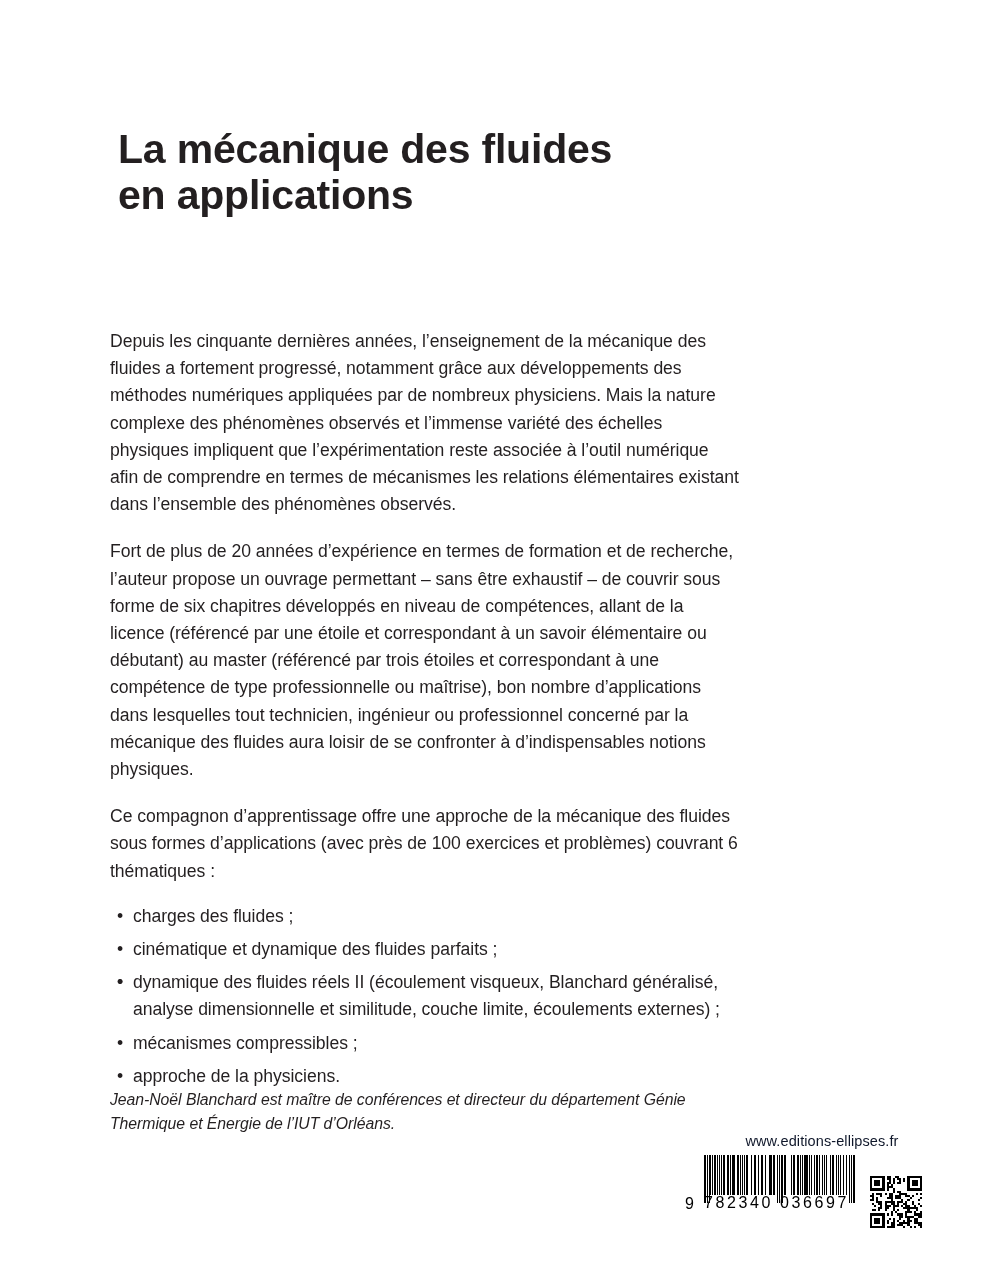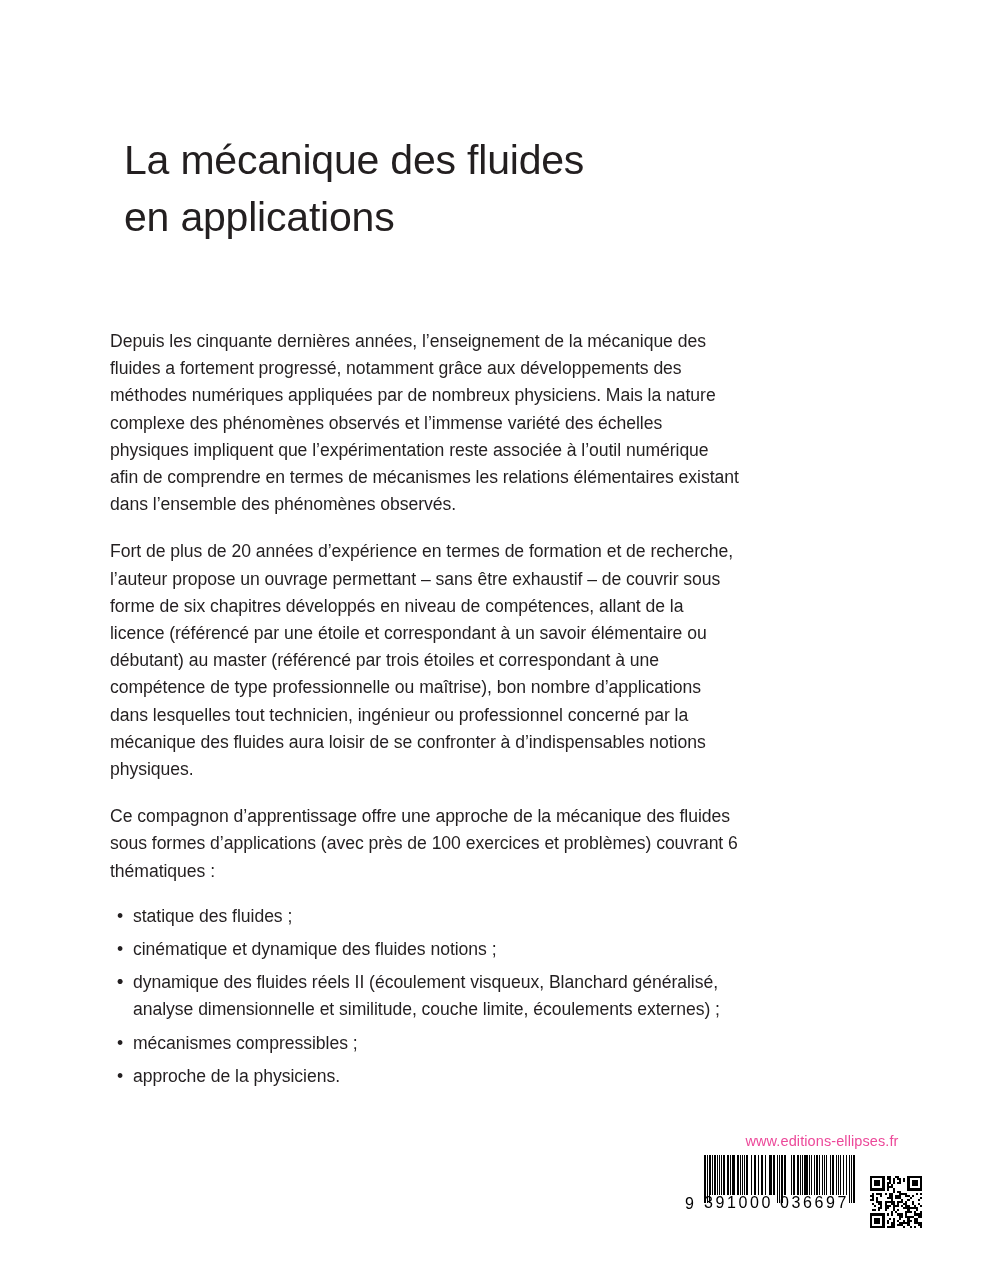--- a/index.html
+++ b/index.html
@@ -22,25 +22,25 @@
 
   
   .title-block {
     position: absolute;
     left: 110px;
     top: 118px;
     width: 700px;
   }
   .title-main {
     font-size: 41px;
-    line-height: 57px;
-    font-weight: 400;
+    line-height: 46px;
+    font-weight: 700;
     letter-spacing: -0.2px;
     color: #231f20;
-    margin: 14px;
+    margin: 8px;
     white-space: pre-line;
   }
   .title-sub {
     font-size: 32px;
     line-height: 40px;
     font-weight: 400;
     letter-spacing: -0.1px;
     color: #231f20;
     margin: 8px 0 0 0;
   }
@@ -103,21 +103,21 @@
   
   .footer {
     position: absolute;
     left: 682px;
     top: 1132px;
     width: 250px;
   }
   .footer-url {
     font-size: 14.5px;
     line-height: 18px;
-    color: #ec4899;
+    color: #0f172a;
     text-align: center;
     width: 228px;
     margin-left: 26px;
     letter-spacing: 0.1px;
   }
   .code-row {
     position: relative;
     margin-top: 5px;
     height: 62px;
   }
@@ -176,44 +176,45 @@
   </div>
 
   <div class="body-block">
     <p class="para">Depuis les cinquante dernières années, l’enseignement de la mécanique des fluides a fortement progressé, notamment grâce aux développements des méthodes numériques appliquées par de nombreux physiciens. Mais la nature complexe des phénomènes observés et l’immense variété des échelles physiques impliquent que l’expérimentation reste associée à l’outil numérique afin de comprendre en termes de mécanismes les relations élémentaires existant dans l’ensemble des phénomènes observés.</p>
     <p class="para">Fort de plus de 20 années d’expérience en termes de formation et de recherche, l’auteur propose un ouvrage permettant – sans être exhaustif – de couvrir sous forme de six chapitres développés en niveau de compétences, allant de la licence (référencé par une étoile et correspondant à un savoir élémentaire ou débutant) au master (référencé par trois étoiles et correspondant à une compétence de type professionnelle ou maîtrise), bon nombre d’applications dans lesquelles tout technicien, ingénieur ou professionnel concerné par la mécanique des fluides aura loisir de se confronter à d’indispensables notions physiques.</p>
     <p class="para tight">Ce compagnon d’apprentissage offre une approche de la mécanique des fluides sous formes d’applications (avec près de 100 exercices et problèmes) couvrant 6 thématiques :</p>
 
     <ul class="bullets">
       <li class="bullet">
         <span class="dot">•</span>
-        <span>statique des fluides ;</span>
+        <span>charges des fluides ;</span>
       </li>
       <li class="bullet">
         <span class="dot">•</span>
-        <span>cinématique et dynamique des fluides notions ;</span>
+        <span>cinématique et dynamique des fluides parfaits ;</span>
       </li>
       <li class="bullet">
         <span class="dot">•</span>
       </li>
       <li class="bullet">
         <span class="dot">•</span>
         <span>dynamique des fluides réels II (écoulement visqueux, Blanchard généralisé, analyse dimensionnelle et similitude, couche limite, écoulements externes) ;</span>
       </li>
       <li class="bullet">
         <span class="dot">•</span>
         <span>mécanismes compressibles ;</span>
       </li>
       <li class="bullet">
         <span class="dot">•</span>
         <span>approche de la physiciens.</span>
       </li>
     </ul>
   </div>
 
+  <div class="bio">Jean-Noël Blanchard est maître de conférences et directeur du département Génie Thermique et Énergie de l’IUT d’Orléans.</div>
 
   <div class="footer">
     <div class="footer-url">www.editions-ellipses.fr</div>
 
     <div class="code-row">
       <div class="ean-leading">9</div>
 
       <div class="barcode" id="barcode">
           <div class="bar guard" style="width: 1px;"></div>
           <div class="bar guard" style="width: 2px;"></div>
@@ -302,21 +303,21 @@
           <div class="bar" style="width: 2px;"></div>
           <div class="bar" style="width: 1px; background: transparent;"></div>
           <div class="bar" style="width: 1px;"></div>
           <div class="bar" style="width: 1px; background: transparent;"></div>
           <div class="bar guard" style="width: 1px;"></div>
           <div class="bar guard" style="width: 3px;"></div>
           <div class="bar guard" style="width: 1px;"></div>
           <div class="bar guard" style="width: 1px;"></div>
         </div>
 
-      <div class="ean-digits">391000 036697</div>
+      <div class="ean-digits">782340 036697</div>
 
       <div class="qr">
         <svg id="qrsvg" width="52" height="52" viewBox="0 0 25 25" shape-rendering="crispEdges" aria-hidden="true">
             <rect width="25" height="25" fill="#ffffff"></rect>
             <rect x="0" y="0" width="1" height="1" fill="#000000"></rect>
             <rect x="1" y="0" width="1" height="1" fill="#000000"></rect>
             <rect x="2" y="0" width="1" height="1" fill="#000000"></rect>
             <rect x="3" y="0" width="1" height="1" fill="#000000"></rect>
             <rect x="4" y="0" width="1" height="1" fill="#000000"></rect>
             <rect x="5" y="0" width="1" height="1" fill="#000000"></rect>

